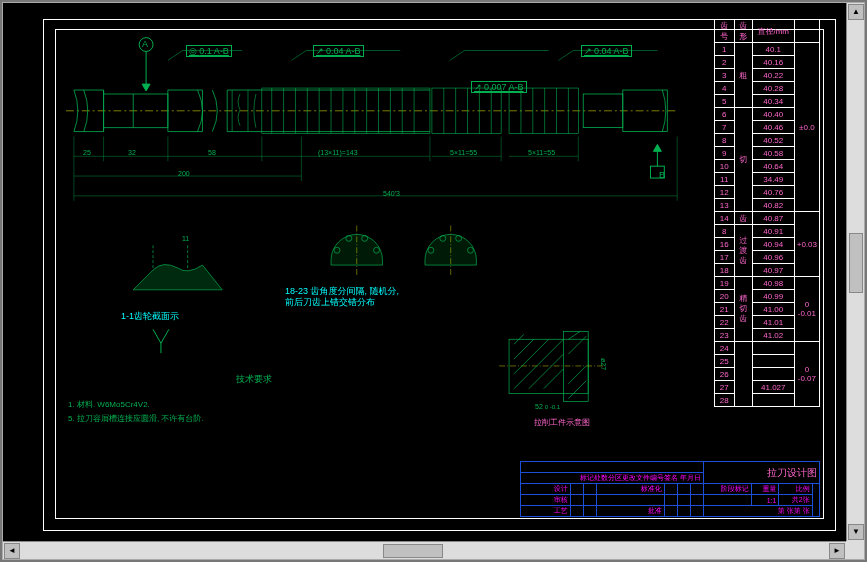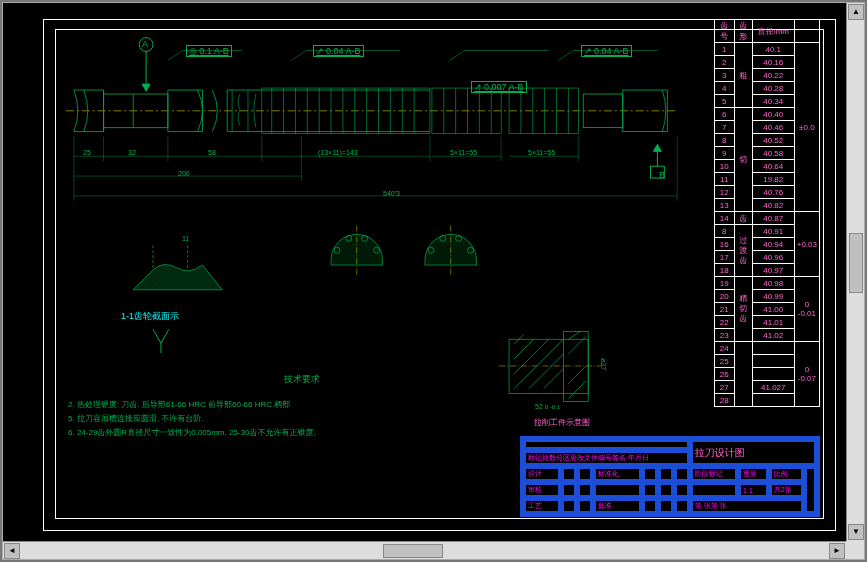--- a/index.html
+++ b/index.html
@@ -21,21 +21,21 @@
 .frame-outer { position: absolute; left: 40px; top: 16px; right: 10px; bottom: 10px; border: 1px solid #fff; }
 .frame-inner { position: absolute; left: 52px; top: 26px; right: 22px; bottom: 22px; border: 1px solid #fff; }
 .cad-text { position: absolute; font-size: 9px; white-space: nowrap; }
 .green { color: #00b050; }
 .pink { color: #ff66cc; }
 .cyan { color: #00ffff; }
 .table { position: absolute; border-collapse: collapse; }
 .table td { border: 1px solid #fff; font-size: 8px; color: #ff66cc; text-align: center; padding: 0 2px; height: 13px; }
 .table th { border: 1px solid #fff; font-size: 8px; color: #ff66cc; text-align: center; padding: 0 2px; height: 13px; font-weight: normal; }
 .titleblock { position: absolute; border-collapse: collapse; }
-.titleblock td { border: 6px solid #1d4ed8; font-size: 7px; color: #ff00ff; text-align: left; height: 11px; padding: 0 2px; }
+.titleblock td { border: 1px solid #1d4ed8; font-size: 7px; color: #ff00ff; text-align: right; height: 11px; padding: 0 2px; }
 .svg-layer { position: absolute; left: 0; top: 0; width: 100%; height: 100%; }
 .tech-req { position: absolute; font-size: 8px; color: #00b050; line-height: 14px; }
 .dim { position: absolute; font-size: 7px; }
 .box-label { border: 1px solid #00b050; padding: 0 2px; display: inline-block; text-decoration: underline; }
 </style>
 </head>
 <body>
 
 <div class="app-frame">
   <div class="canvas-border">
@@ -213,30 +213,31 @@
       <span class="dim green" style="left:125px; top:146px;">32</span>
       <span class="dim green" style="left:205px; top:146px;">58</span>
       <span class="dim green" style="left:315px; top:146px;">(13×11)=143</span>
       <span class="dim green" style="left:447px; top:146px;">5×11=55</span>
       <span class="dim green" style="left:525px; top:146px;">5×11=55</span>
       <span class="dim green" style="left:175px; top:167px;">200</span>
       <span class="dim green" style="left:380px; top:187px;">540'3</span>
       <span class="dim green" style="left:179px; top:232px;">11</span>
 
       <span class="cad-text cyan" style="left:118px; top:307px;">1-1齿轮截面示</span>
+      <span class="cad-text cyan" style="left:282px; top:283px; white-space:pre-line; line-height:11px;">18-23 齿角度分间隔, 随机分,
+前后刀齿上错交错分布</span>
 
       <span class="dim green" style="left:532px; top:400px;"><span>52</span> <span style="font-size:6px;">0  -0.1</span></span>
       <span class="dim green" style="left:597px; top:355px; writing-mode:vertical-rl;">ø27</span>
       <span class="cad-text pink" style="left:531px; top:414px; font-size:8px;">拉削工件示意图</span>
 
-      <span class="cad-text green" style="left:233px; top:370px;margin-left:48px;">技术要求</span>
+      <span class="cad-text green" style="left:233px; top:370px;">技术要求</span>
       <div class="tech-req" style="left:65px; top:395px;">
-        <div>2. 热处理硬度: 刀齿. 后导部61-66 HRC 前导部60-66 HRC 柄部</div>
+        <div>1. 材料. W6Mo5Cr4V2.</div>
         <div>5. 拉刀容屑槽连接应圆滑, 不许有台阶.</div>
-        <div>6. 24-29齿外圆R直径尺寸一致性为0.005mm, 25-30齿不允许有正锥度.</div>
       </div>
 
       <table class="table" style="right:26px; top:16px;">
         <tbody>
             <tr>
           <th style="width:20px">齿号</th>
           <th style="width:18px">齿形</th>
           <th style="width:42px">直径/mm</th>
           <th style="width:24px"></th>
         </tr>
@@ -278,21 +279,21 @@
         <tr>
               <td>9</td>
               <td>40.58</td>
             </tr>
         <tr>
               <td>10</td>
               <td>40.64</td>
             </tr>
         <tr>
               <td>11</td>
-              <td>19.82</td>
+              <td>34.49</td>
             </tr>
         <tr>
               <td>12</td>
               <td>40.76</td>
             </tr>
         <tr>
               <td>13</td>
               <td>40.82</td>
             </tr>
         <tr>

